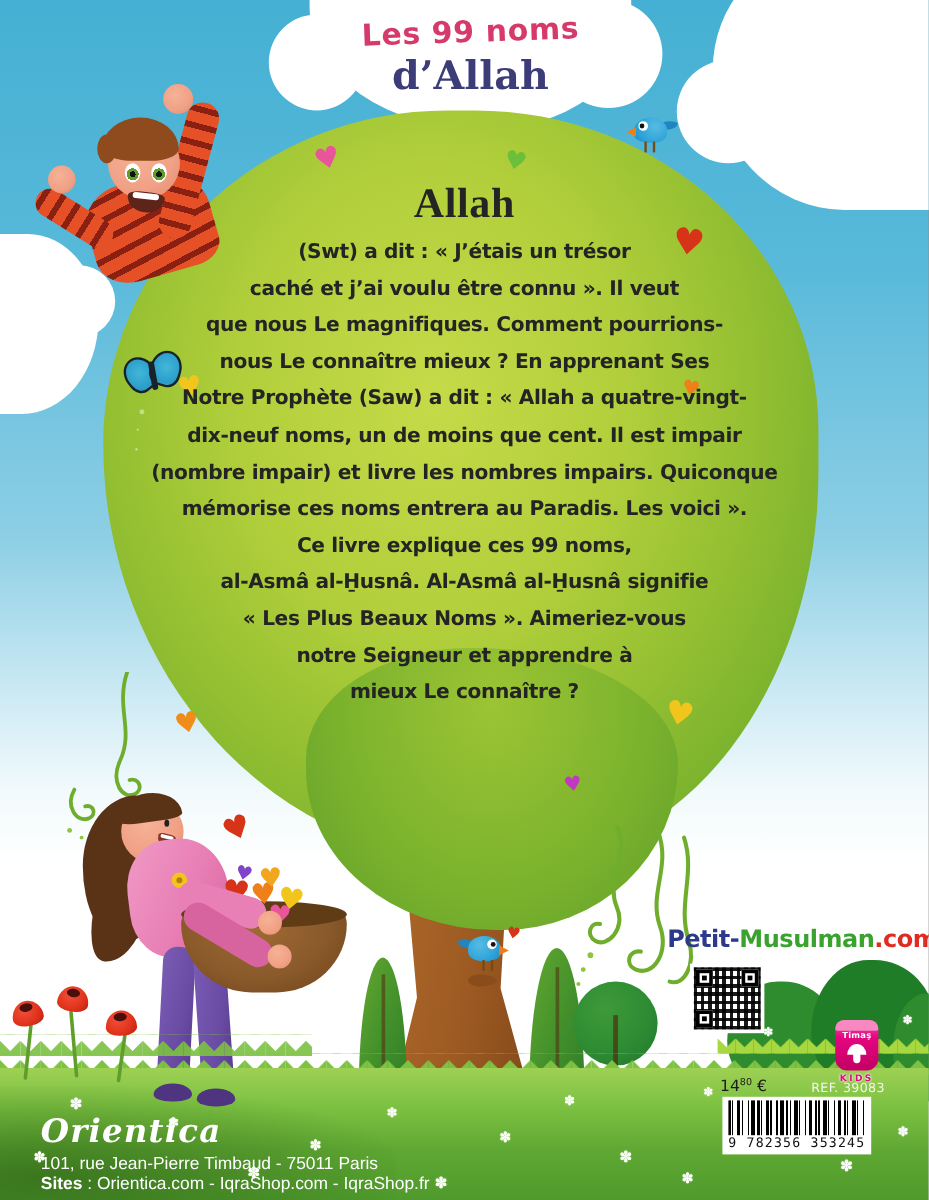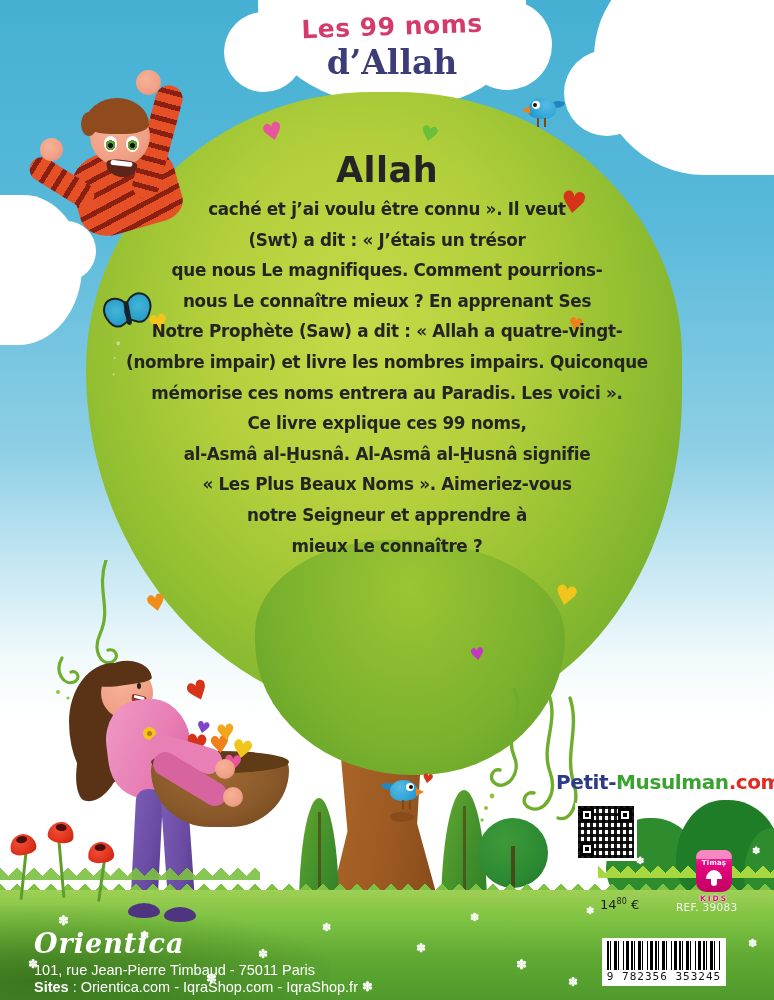--- a/index.html
+++ b/index.html
@@ -33,21 +33,21 @@
   
   .leaf-tree{background:linear-gradient(110deg,#63a82f 0%,#3f8d2b 60%,#2f7d26 100%);z-index:2;
     border-radius:50% 50% 46% 46%/92% 92% 8% 8%;}
   .leaf-tree::after{content:"";position:absolute;left:48%;top:12%;width:3px;height:86%;background:rgba(80,45,12,.55);}
   .round-tree{left:478px;top:818px;width:70px;height:70px;border-radius:50%;z-index:2;
     background:radial-gradient(circle at 38% 32%,#3e9a38 0%,#2c8a33 60%,#1f742b 100%);}
   .round-tree::after{content:"";position:absolute;left:47%;top:40%;width:4px;height:78%;background:rgba(80,45,12,.7);}
 
   
   .tree-text{left:67px;top:148px;width:640px;z-index:5;text-align:center;color:#242424;}
-  .tree-heading{font-size:35px;font-weight:bold;height:46px;line-height:44px;letter-spacing:.5px;}
+  .tree-heading{font-size:35px;font-weight:bold;height:46px;line-height:44px;letter-spacing:.5px;font-family:Liberation Serif, serif;}
   .tree-line{font-size:16.8px;font-weight:bold;height:30.6px;line-height:30.6px;letter-spacing:-.3px;white-space:nowrap;}
 
   
   .title-wrap{left:258px;top:12px;width:268px;z-index:5;text-align:center;}
   .title-1{font-size:25px;font-weight:bold;color:#d63a6b;letter-spacing:.5px;transform:rotate(-2deg);}
   .title-2{font-size:33px;font-weight:bold;color:#3c3c78;font-family:"DejaVu Serif",serif;margin-top:2px;}
 
   
   .heart{z-index:4;line-height:1;}
   .heart::before{content:"♥";}
@@ -138,21 +138,21 @@
   .website{left:556px;top:770px;width:210px;z-index:10;text-align:center;font-weight:bold;font-size:20px;letter-spacing:-.4px;white-space:nowrap;}
   .web-1{color:#2d3a8c;}.web-2{color:#3aa32f;}.web-3{color:#e02b20;}
   .qr{left:578px;top:806px;width:56px;height:52px;z-index:10;background-color:#fff;
     background-image:repeating-linear-gradient(0deg,#1a1a1a 0 3px,transparent 3px 7px),repeating-linear-gradient(90deg,#1a1a1a 0 3px,transparent 3px 6px);
     background-blend-mode:multiply;outline:3px solid #fff;}
   .qr-finder{position:absolute;width:8px;height:8px;border:3px solid #000;background:#fff;}
   .qr-finder::after{content:"";position:absolute;left:2px;top:2px;width:4px;height:4px;background:#000;}
   .price{left:600px;top:897px;z-index:10;color:#1c1c1c;font-size:13px;white-space:nowrap;}
   .price sup{font-size:8px;}
   .ref{left:676px;top:901px;z-index:10;color:#f2f6ef;font-size:10.5px;letter-spacing:.3px;}
-  .barcode{left:602px;top:914px;width:124px;height:48px;z-index:10;background:#fff;padding:0;margin-top:24px;}
+  .barcode{left:602px;top:914px;width:124px;height:48px;z-index:10;background:#fff;padding:0;}
   .barcode-bars{position:absolute;left:5px;top:3px;width:114px;height:29px;
     background:repeating-linear-gradient(90deg,#000 0 2px,#fff 2px 3px,#000 3px 4px,#fff 4px 7px,#000 7px 10px,#fff 10px 11px,#000 11px 12px,#fff 12px 16px,#000 16px 17px,#fff 17px 19px,#000 19px 22px,#fff 22px 24px);}
   .barcode-digits{position:absolute;left:0;top:32px;width:124px;text-align:center;font-family:"DejaVu Sans Mono",monospace;font-size:11px;color:#111;letter-spacing:1px;white-space:nowrap;}
 
   
   .kids-logo{left:692px;top:850px;width:44px;height:58px;z-index:9;text-align:center;}
   .jar{position:absolute;left:4px;top:0;width:36px;height:42px;background:linear-gradient(180deg,#f04ea4 0%,#e5067f 35%,#c20063 100%);border-radius:8px 8px 10px 10px;}
   .jar-lid{position:absolute;left:0px;top:0px;width:36px;height:9px;background:#f788c1;border-radius:8px 8px 2px 2px;}
   .jar-brand{position:absolute;left:0;top:9px;width:36px;font-size:7px;font-weight:bold;color:#fff;letter-spacing:.2px;}
   .jar-mushroom{position:absolute;left:10px;top:20px;width:16px;height:9px;background:#fff;border-radius:50% 50% 10% 10%/100% 100% 0 0;}
@@ -255,25 +255,26 @@
   </div>
 
   <div class="abs title-wrap">
     <div class="title-1">Les 99 noms</div>
     <div class="title-2">d’Allah</div>
   </div>
 
   <div class="abs tree-text">
     <div class="tree-heading">Allah</div>
     <div>
+        <div class="tree-line">(Swt) a dit : « J’étais un trésor</div>
         <div class="tree-line">caché et j’ai voulu être connu ». Il veut</div>
-        <div class="tree-line">(Swt) a dit : « J’étais un trésor</div>
         <div class="tree-line">que nous Le magnifiques. Comment pourrions-</div>
         <div class="tree-line">nous Le connaître mieux ? En apprenant Ses</div>
         <div class="tree-line">Notre Prophète (Saw) a dit : « Allah a quatre-vingt-</div>
+        <div class="tree-line">dix-neuf noms, un de moins que cent. Il est impair</div>
         <div class="tree-line">(nombre impair) et livre les nombres impairs. Quiconque</div>
         <div class="tree-line">mémorise ces noms entrera au Paradis. Les voici ».</div>
         <div class="tree-line">Ce livre explique ces 99 noms,</div>
         <div class="tree-line">al-Asmâ al-H̱usnâ. Al-Asmâ al-H̱usnâ signifie</div>
         <div class="tree-line">« Les Plus Beaux Noms ». Aimeriez-vous</div>
         <div class="tree-line">notre Seigneur et apprendre à</div>
         <div class="tree-line">mieux Le connaître ?</div>
       </div>
   </div>
 

